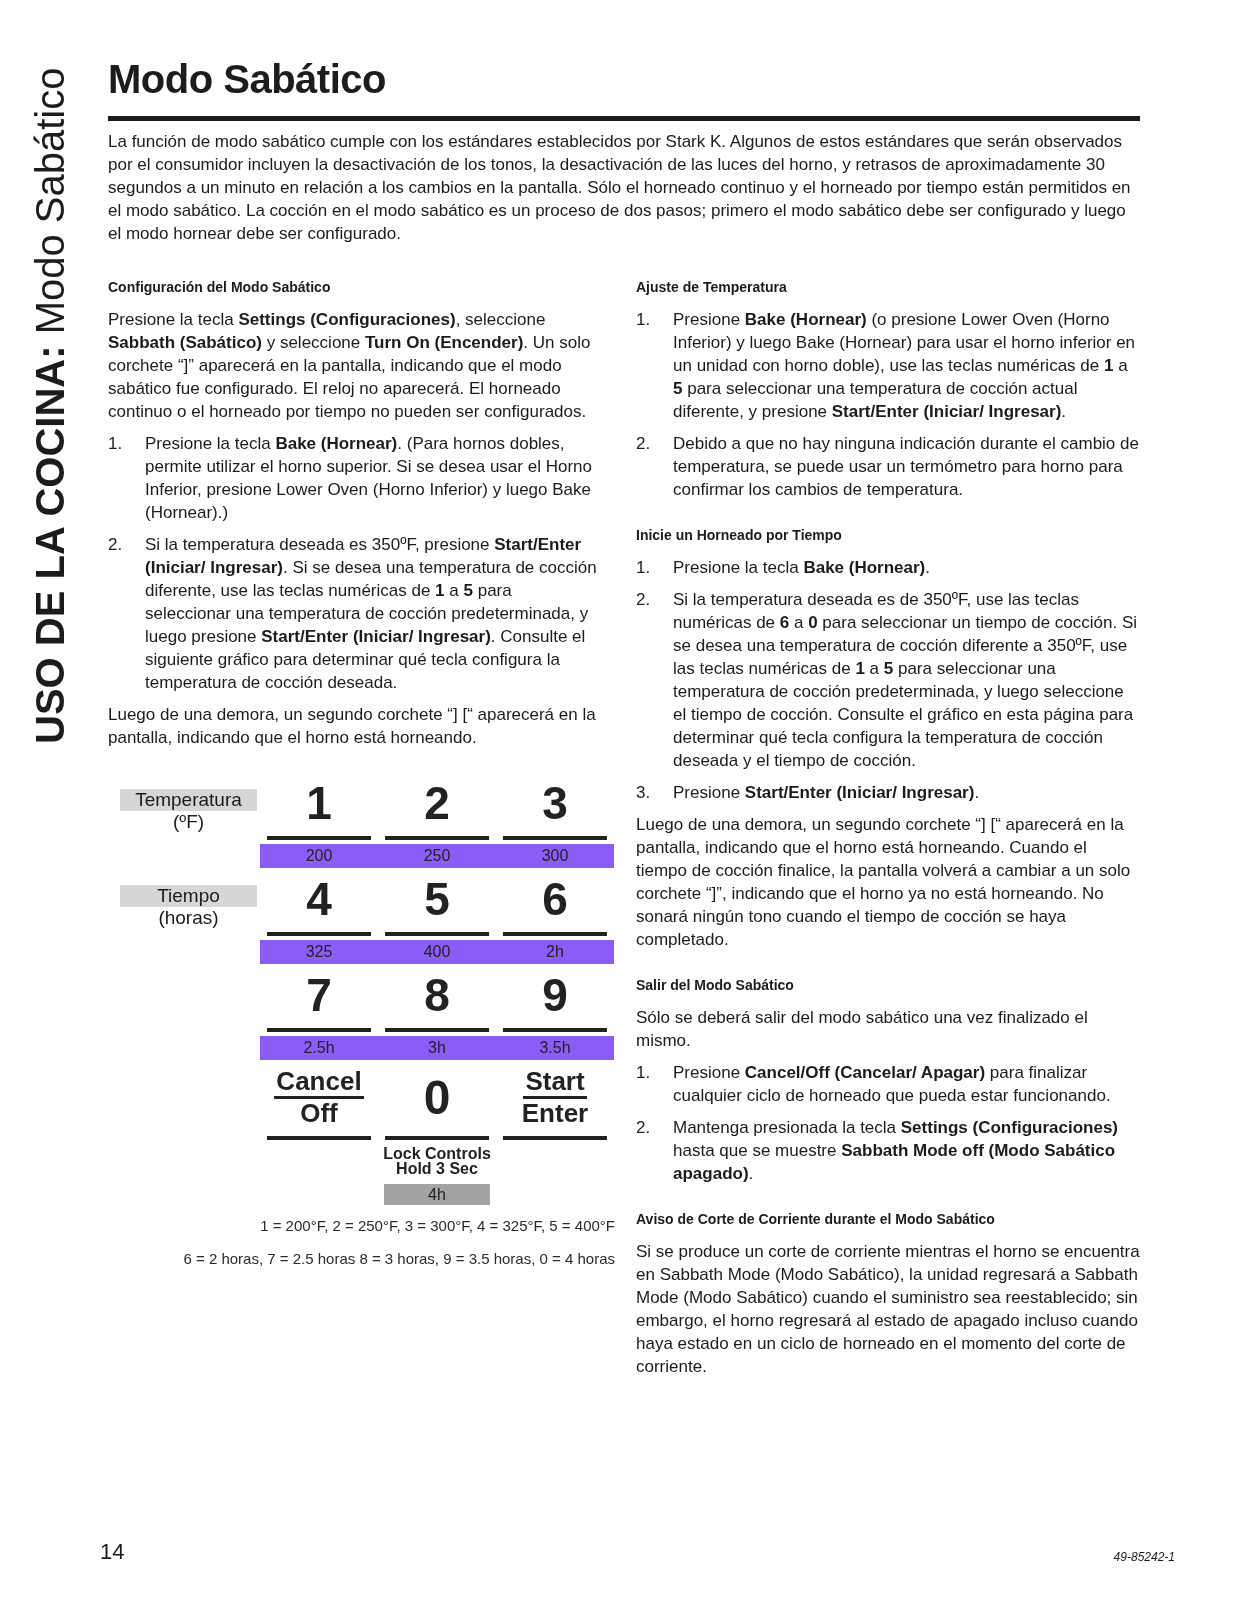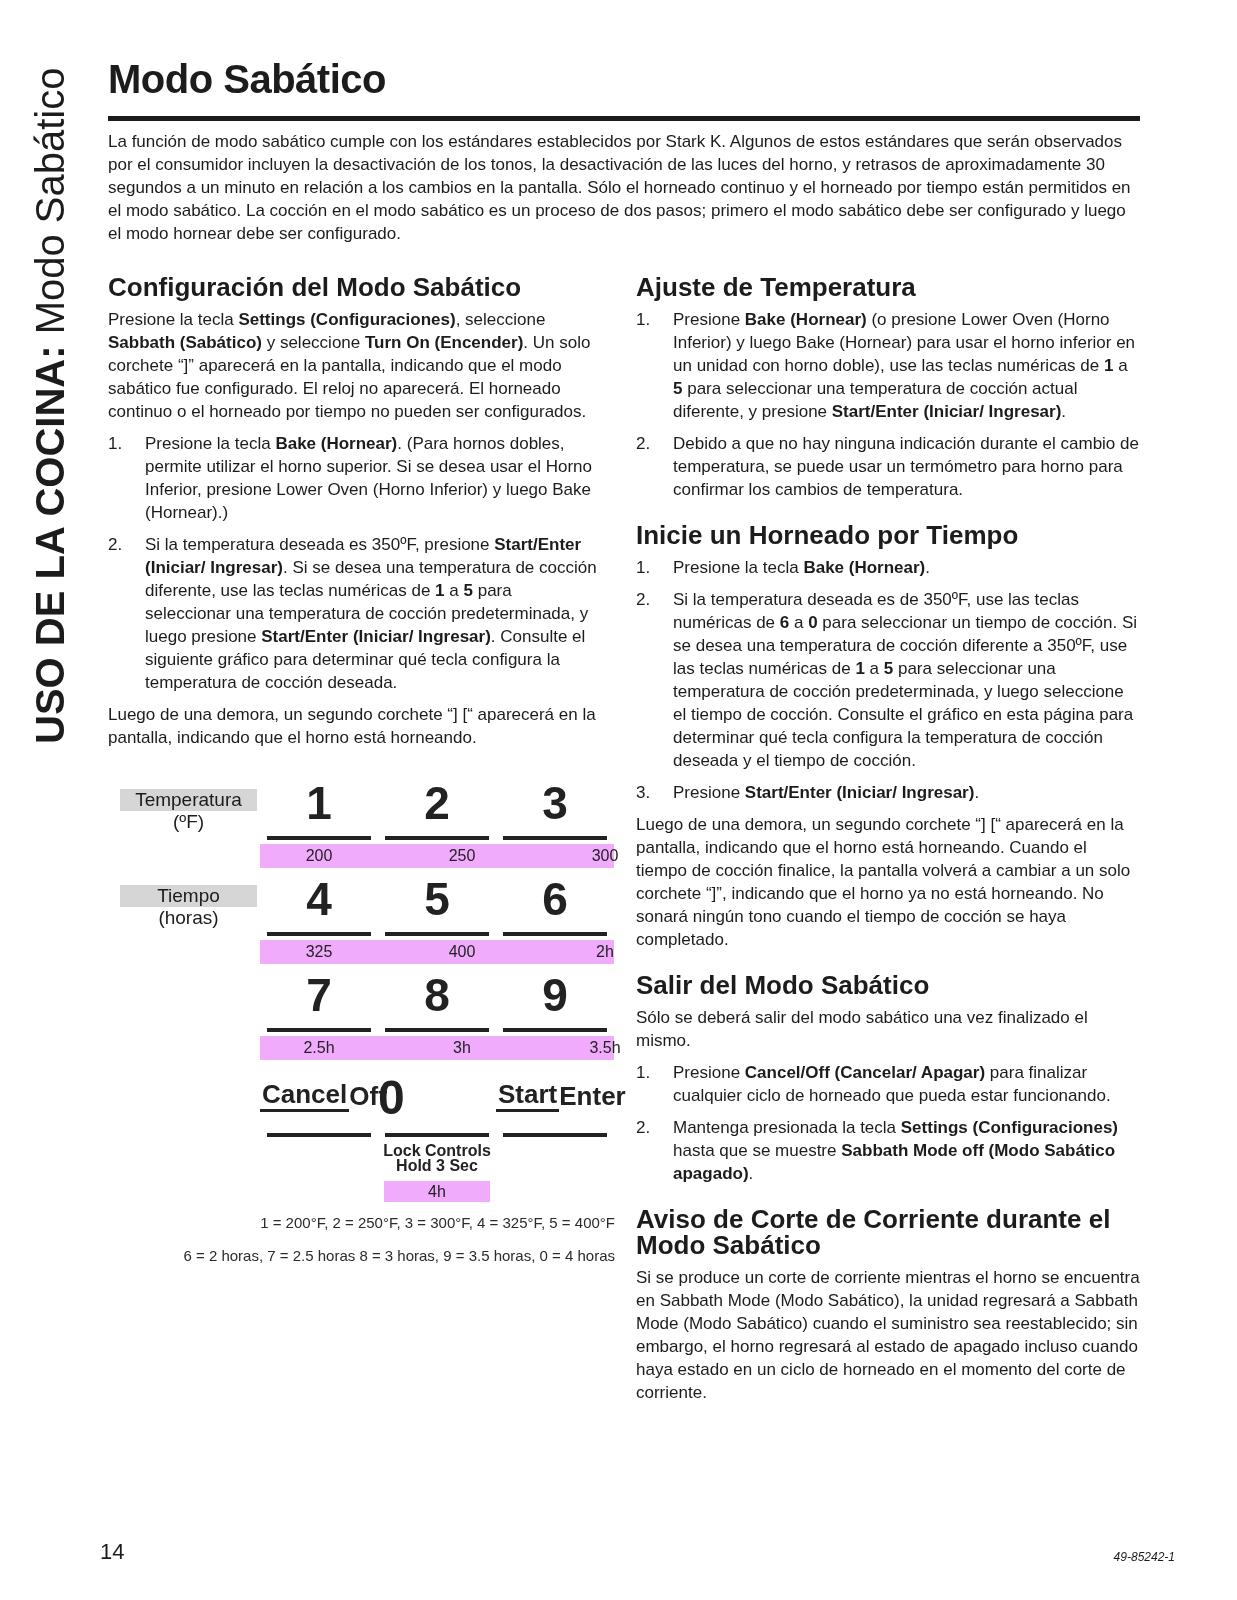--- a/index.html
+++ b/index.html
@@ -21,21 +21,21 @@
     letter-spacing:-0.5px;line-height:46px;
   }
   .rule{position:absolute;left:108px;top:116px;width:1032px;height:5px;background:#1a1a1a;}
   
   .content{position:absolute;left:108px;top:130px;width:1032px;}
   p{margin:0 0 9px;font-size:17px;line-height:23px;}
   .intro{margin-bottom:8px;}
   .cols{display:flex;align-items:flex-start;gap:36px;margin-top:0;}
   .col-left{width:492px;flex:none;}
   .col-right{width:504px;flex:none;}
-  h2{font-size:26px;line-height:26px;font-weight:bold;margin:21px 0 8px;}
+  h2{font-size:14px;line-height:26px;font-weight:bold;margin:21px 0 8px;}
   .li{display:flex;margin:0 0 9px;font-size:17px;line-height:23px;}
   .li .num{width:37px;flex:none;}
   .li .txt{flex:1;}
   b{font-weight:bold;}
   
   .keypad{margin:30px 0 0 12px;width:495px;}
   .kp-row{display:flex;}
   .kp-labelcell{width:140px;flex:none;display:flex;justify-content:flex-start;}
   .kp-sidelabel{
     background:#d6d6d6;width:121px;text-align:center;font-size:19px;
@@ -43,31 +43,31 @@
   }
   .kp-cell{width:118px;flex:none;text-align:center;}
   .kp-key{
     width:118px;flex:none;text-align:center;font-size:46px;line-height:48px;
     font-weight:bold;color:#222;
   }
   .kp-lines{margin-top:9px;}
   .kp-linecell{width:118px;flex:none;display:flex;justify-content:center;}
   .kp-line{width:104px;height:4px;background:#222;}
   .kp-striprow{margin-top:4px;margin-bottom:7px;}
-  .kp-strip{display:flex;width:354px;background:#f0abfc;height:24px;align-items:center;gap:25px;}
+  .kp-strip{display:flex;width:354px;background:#8b5cf6;height:24px;align-items:center;}
   .kp-val{width:118px;flex:none;text-align:center;font-size:16px;color:#222;}
   .kp-row4{margin-top:1px;}
-  .kp-r4cell{width:118px;flex:none;display:flex;flex-direction:row;align-items:center;}
+  .kp-r4cell{width:118px;flex:none;display:flex;flex-direction:column;align-items:center;}
   .kp-word{font-size:26px;line-height:28px;font-weight:bold;color:#222;}
   .kp-word-top{border-bottom:3px solid #222;padding:0 2px 1px;}
   .kp-zero{font-size:48px;line-height:52px;font-weight:bold;color:#222;margin-top:5px;}
   .kp-lockrow{margin-top:6px;}
   .kp-lock{font-size:16px;line-height:15px;font-weight:bold;color:#222;text-align:center;}
   .kp-lockval{
-    background:#f0abfc;width:106px;height:21px;line-height:21px;margin:8px auto 0;
+    background:#a3a3a3;width:106px;height:21px;line-height:21px;margin:8px auto 0;
     font-size:16px;font-weight:normal;text-align:center;
   }
   .footnote{
     width:495px;margin:12px 0 0 12px;text-align:right;font-size:15px;
     line-height:18px;color:#2b2b2b;
   }
   .footnote + .footnote{margin-top:15px;}
   
   .page-num{position:absolute;left:100px;top:1538px;font-size:22px;line-height:28px;}
   .doc-num{position:absolute;right:62px;top:1550px;font-size:12px;line-height:14px;font-style:italic;}

